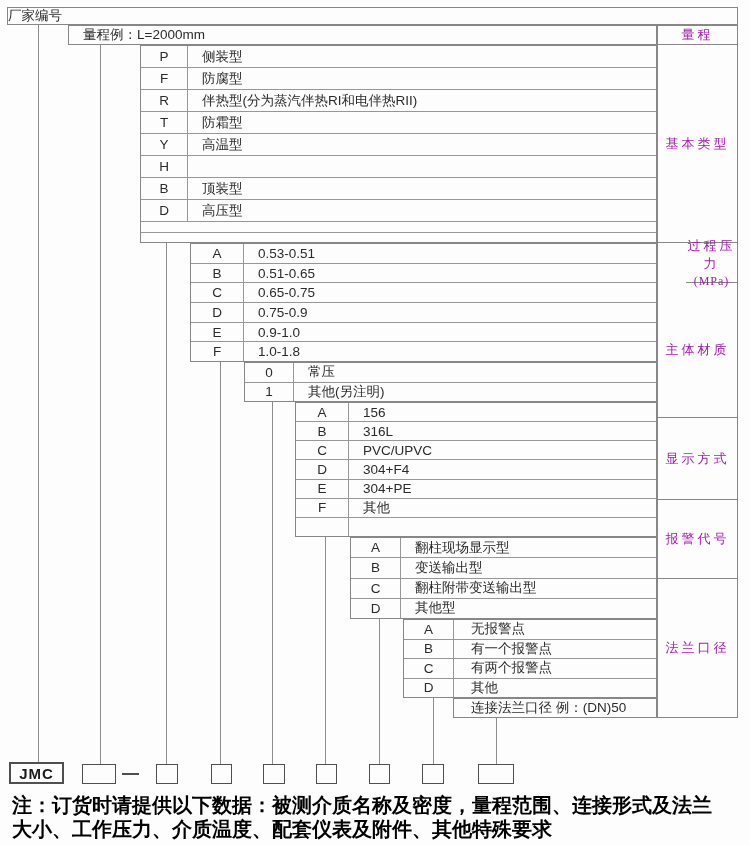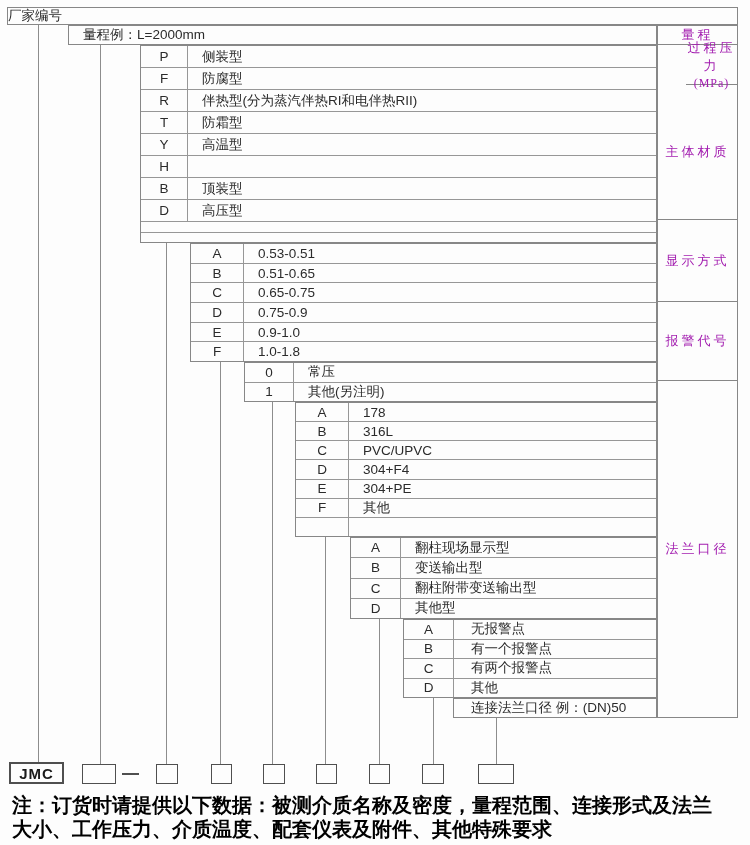--- a/index.html
+++ b/index.html
@@ -113,21 +113,21 @@
     </div>
     <div class="trow">
       <div class="code" style="width:49px;">1</div>
       <div class="desc">其他(另注明)</div>
     </div>
   </div>
 
   <div class="sec" style="left:295px;top:402px;width:362px;height:135px;">
     <div class="trow">
       <div class="code" style="width:53px;">A</div>
-      <div class="desc">178</div>
+      <div class="desc">156</div>
     </div>
     <div class="trow">
       <div class="code" style="width:53px;">B</div>
       <div class="desc">316L</div>
     </div>
     <div class="trow">
       <div class="code" style="width:53px;">C</div>
       <div class="desc">PVC/UPVC</div>
     </div>
     <div class="trow">
@@ -186,20 +186,23 @@
     </div>
   </div>
 
   <div class="obox" style="left:453px;top:698px;width:204px;height:20px;padding-left:17px;">
     <span>连接法兰口径 例：(DN)50</span>
   </div>
 
   <div class="labelcol">
     <div class="lcell" style="height:19px;">
       <span>量程</span>
+    </div>
+    <div class="lcell" style="height:198px;">
+      <span>基本类型</span>
     </div>
     <div class="lcell" style="height:40px;margin-left:28px;">
       <span>过程压力</span>
       <span class="sub">(MPa)</span>
     </div>
     <div class="lcell" style="height:135px;">
       <span>主体材质</span>
     </div>
     <div class="lcell" style="height:82px;">
       <span>显示方式</span>

